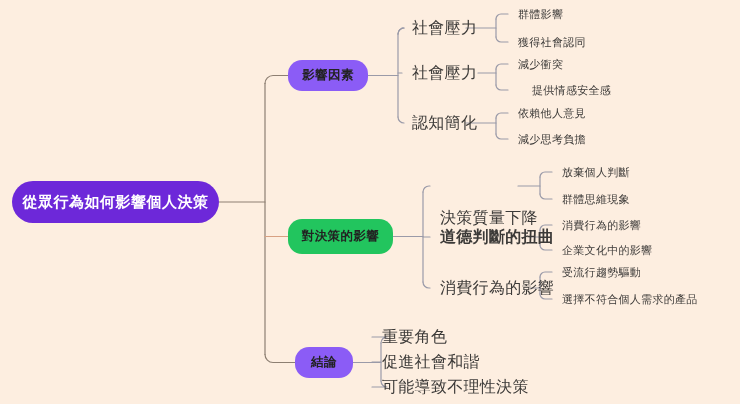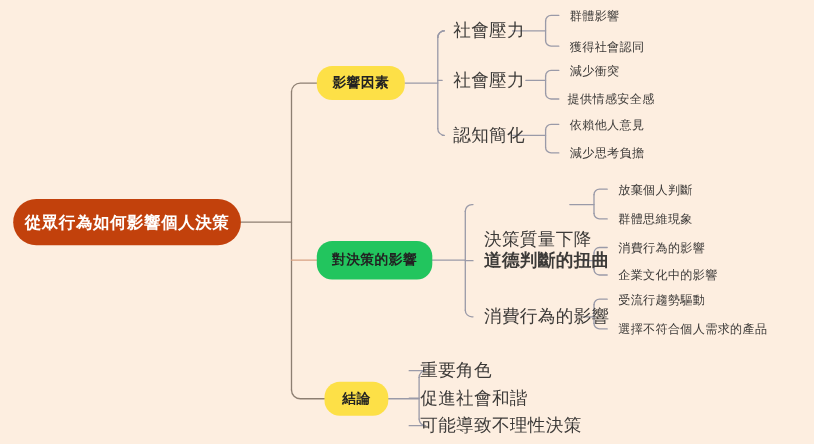--- a/index.html
+++ b/index.html
@@ -27,36 +27,36 @@
   .node {
     position: absolute;
     box-sizing: border-box;
     display: flex;
     align-items: center;
     justify-content: center;
     white-space: nowrap;
   }
   .root-node {
     border-radius: 22px;
-    background: #c2410c;
+    background: #6d28d9;
     color: #ffffff;
     font-size: 15px;
     letter-spacing: 0.5px;
     font-weight: 700;
     padding: 0 14px;
   }
   .branch-node {
     border-radius: 14px;
     font-size: 12.5px;
     font-weight: 700;
     letter-spacing: 0.4px;
     color: #222222;
     padding: 0 10px;
   }
-  .branch-violet { background: #fde047; }
+  .branch-violet { background: #8b5cf6; }
   .branch-tan    { background: #22c55e; }
   .sub-node {
     font-size: 16px;
     color: #3c3a38;
     letter-spacing: 0.3px;
     justify-content: flex-start;
   }
   .leaf-node {
     font-size: 11px;
     color: #3c3a38;
@@ -116,21 +116,21 @@
       <path d="M 381 381 A 6 6 0 0 0 387 387 H 372" fill="none" stroke="#9a9aa8" stroke-width="1.2" stroke-linecap="round" stroke-linejoin="round"></path>
     </svg>
   <div id="nodes">
       <div class="node root-node" style="left: 12px; top: 181px; width: 207px; height: 42px;">從眾行為如何影響個人決策</div>
       <div class="node branch-node branch-violet" style="left: 288px; top: 60px; width: 80px; height: 31px;">影響因素</div>
       <div class="node sub-node" style="left: 412px; top: 20px; height: 16px;">社會壓力</div>
       <div class="node leaf-node" style="left: 518px; top: 6px; height: 16px;">群體影響</div>
       <div class="node leaf-node" style="left: 518px; top: 34px; height: 16px;">獲得社會認同</div>
       <div class="node sub-node" style="left: 412px; top: 65px; height: 16px;">社會壓力</div>
       <div class="node leaf-node" style="left: 518px; top: 56px; height: 16px;">減少衝突</div>
-      <div class="node leaf-node" style="left: 516px; top: 82px; height: 16px; font-family: Liberation Mono, monospace;">提供情感安全感</div>
+      <div class="node leaf-node" style="left: 532px; top: 82px; height: 16px; font-family: Liberation Mono, monospace;">提供情感安全感</div>
       <div class="node sub-node" style="left: 412px; top: 115px; height: 16px;">認知簡化</div>
       <div class="node leaf-node" style="left: 518px; top: 105px; height: 16px;">依賴他人意見</div>
       <div class="node leaf-node" style="left: 518px; top: 131px; height: 16px;">減少思考負擔</div>
       <div class="node branch-node branch-tan" style="left: 288px; top: 219px; width: 105px; height: 35px;">對決策的影響</div>
       <div class="node sub-node" style="left: 440px; top: 178px; height: 16px; margin-top: 32px;">決策質量下降</div>
       <div class="node leaf-node" style="left: 562px; top: 164px; height: 16px;">放棄個人判斷</div>
       <div class="node leaf-node" style="left: 562px; top: 191px; height: 16px;">群體思維現象</div>
       <div class="node sub-node" style="left: 440px; top: 229px; height: 16px; font-weight: bold;">道德判斷的扭曲</div>
       <div class="node leaf-node" style="left: 562px; top: 217px; height: 16px;">消費行為的影響</div>
       <div class="node leaf-node" style="left: 562px; top: 242px; height: 16px;">企業文化中的影響</div>

